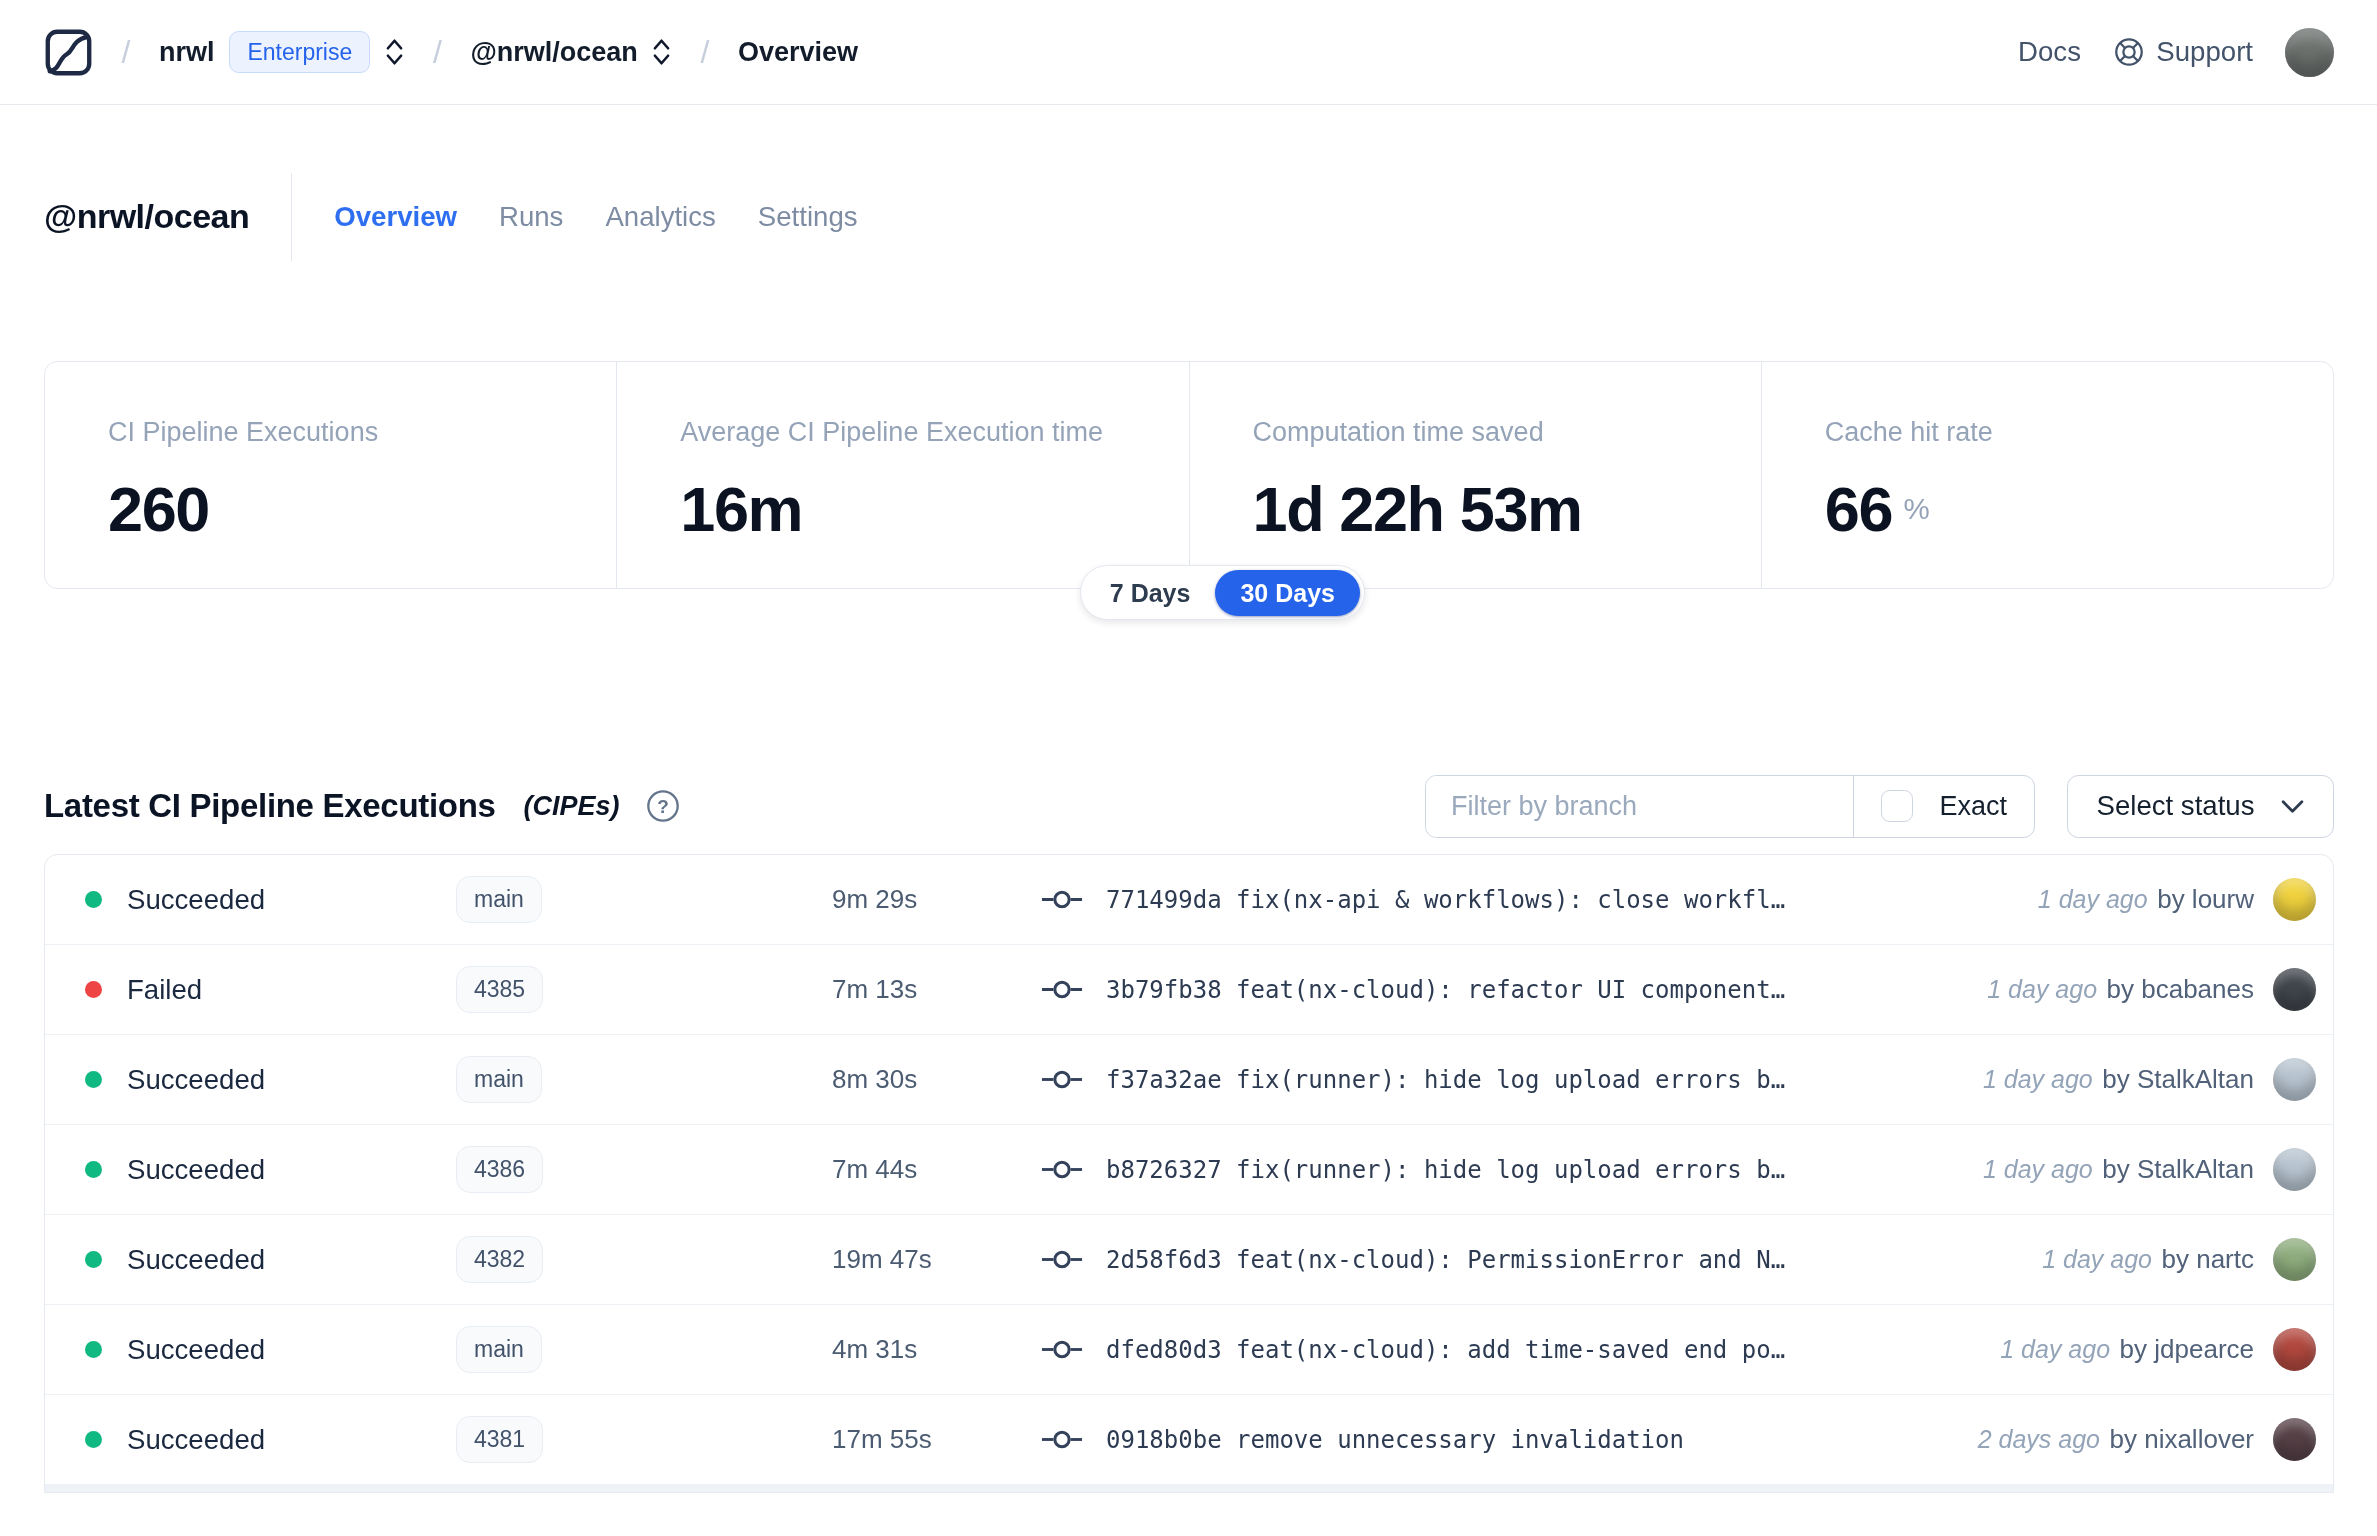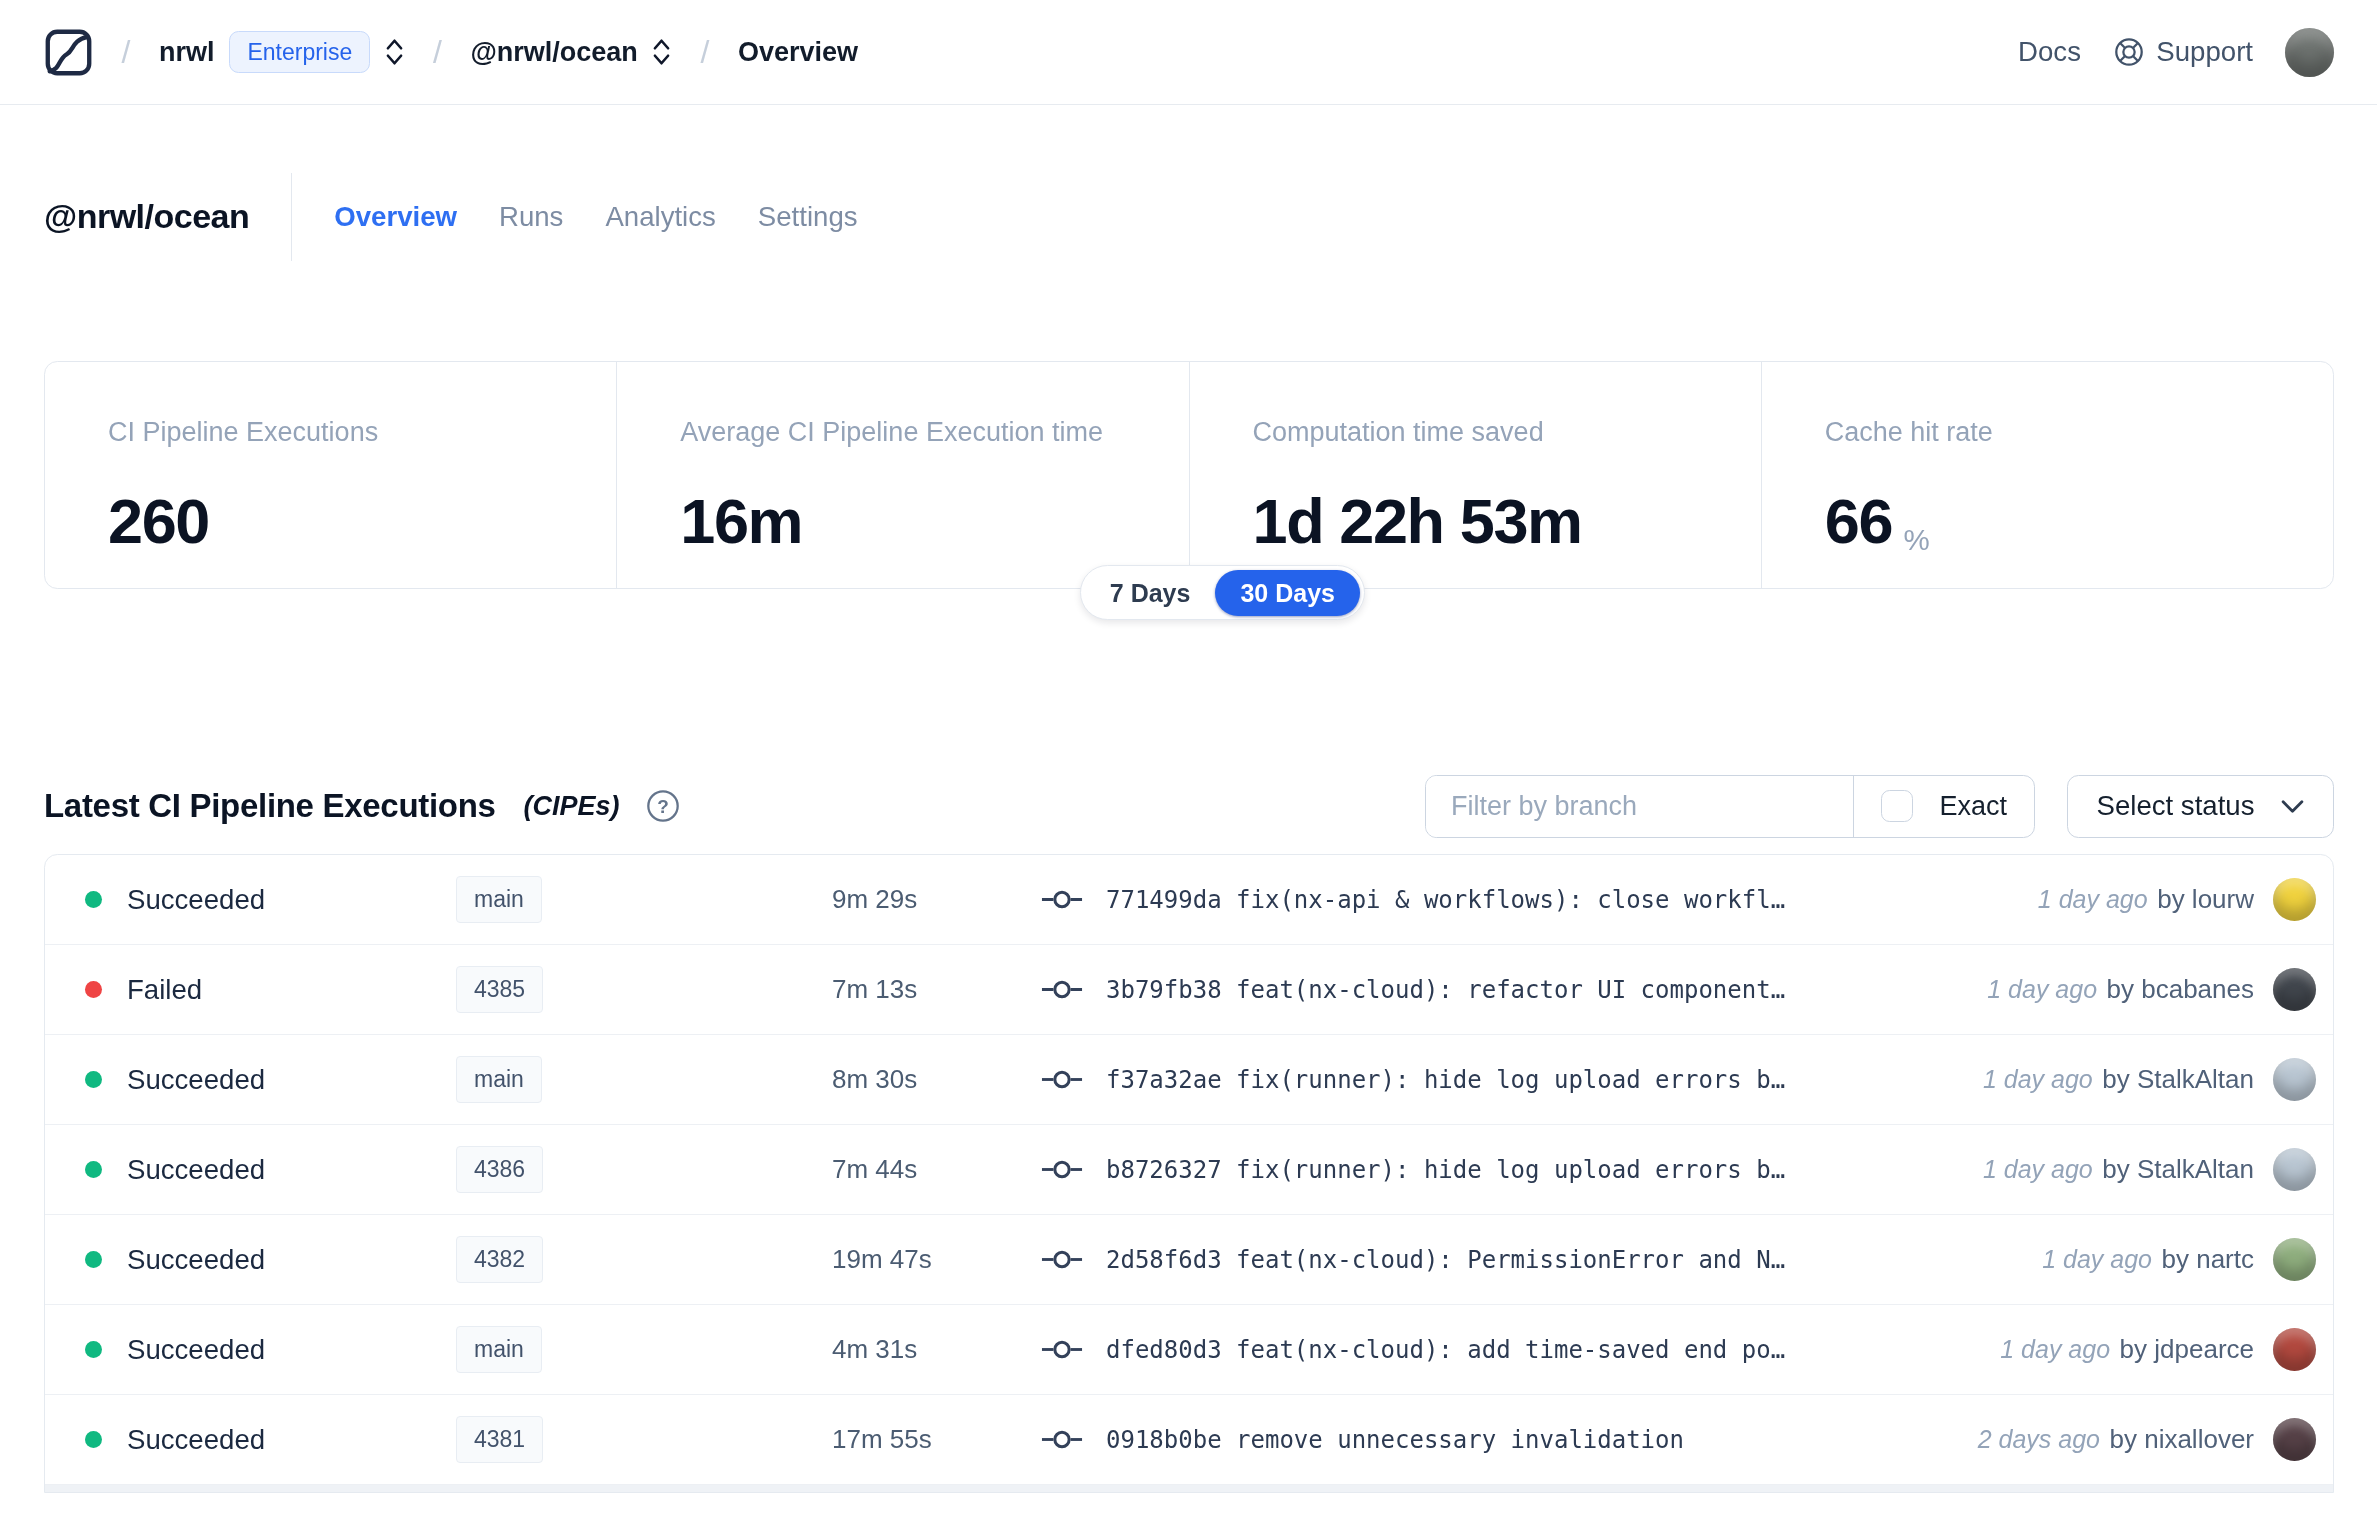--- a/index.html
+++ b/index.html
@@ -52,22 +52,22 @@
 
   
   .stats {
     position:absolute; top:361px; left:44px; width:2290px; height:228px;
     border:1px solid #e3e8ef; border-radius:13.3px; display:flex; background:#fff;
   }
   .stat-cell { flex:1; padding:55px 0 0 63px; border-right:1px solid #e3e8ef; }
   .stat-cell:last-child { border-right:none; }
   .stat-label { font-size:27px; font-weight:500; color:#94a3b8; }
   .stat-value {
-    margin-top:37px; font-size:63px; font-weight:700; color:#0b1323;
-    letter-spacing:-1.4px; display:flex; align-items:flex-end;
+    margin-top:25px; font-size:63px; font-weight:700; color:#0b1323;
+    letter-spacing:-1.4px; display:flex; align-items:center;
   }
   .stat-unit { font-size:29.5px; font-weight:500; color:#94a3b8; letter-spacing:0; margin-left:11.4px; }
 
   .range-toggle {
     position:absolute; top:565px; left:1080px; height:55px;
     background:#fff; border:1px solid #e3e8ef; border-radius:28.5px;
     box-shadow:0 2.9px 7.6px rgba(15,23,42,.10);
     display:flex; align-items:center; padding:3.8px;
   }
   .range-opt {
@@ -112,21 +112,21 @@
   .row {
     height:90px; display:flex; align-items:center;
     padding:0 17px 0 40px; border-bottom:1px solid #edf0f4; cursor:pointer;
   }
   .col-status { width:371px; display:flex; align-items:center; gap:25px; }
   .status-dot { width:17px; height:17px; border-radius:50%; flex:none; }
   .status-text { font-size:27.6px; font-weight:500; color:#1b2940; }
   .col-branch { width:376px; }
   .branch-badge {
     display:inline-block; background:#f8fafc; border:1px solid #e8edf3;
-    border-radius:4px; padding:8.6px 17px; font-size:23px; color:#42526b;
+    border-radius:14px; padding:8.6px 17px; font-size:23px; color:#42526b;
   }
   .col-duration { width:209px; font-size:26px; color:#4b5c72; }
   .col-commit { flex:1; display:flex; align-items:center; gap:23px; min-width:0; }
   .commit-icon { flex:none; display:block; }
   .commit-text {
     font-family:"DejaVu Sans Mono", monospace; font-size:24px; color:#2c3a52;
     white-space:nowrap; overflow:hidden;
   }
   .col-meta { display:flex; align-items:center; margin-left:28.5px; flex:none; }
   .time-ago { font-size:25px; font-style:italic; color:#93a3b8; }

